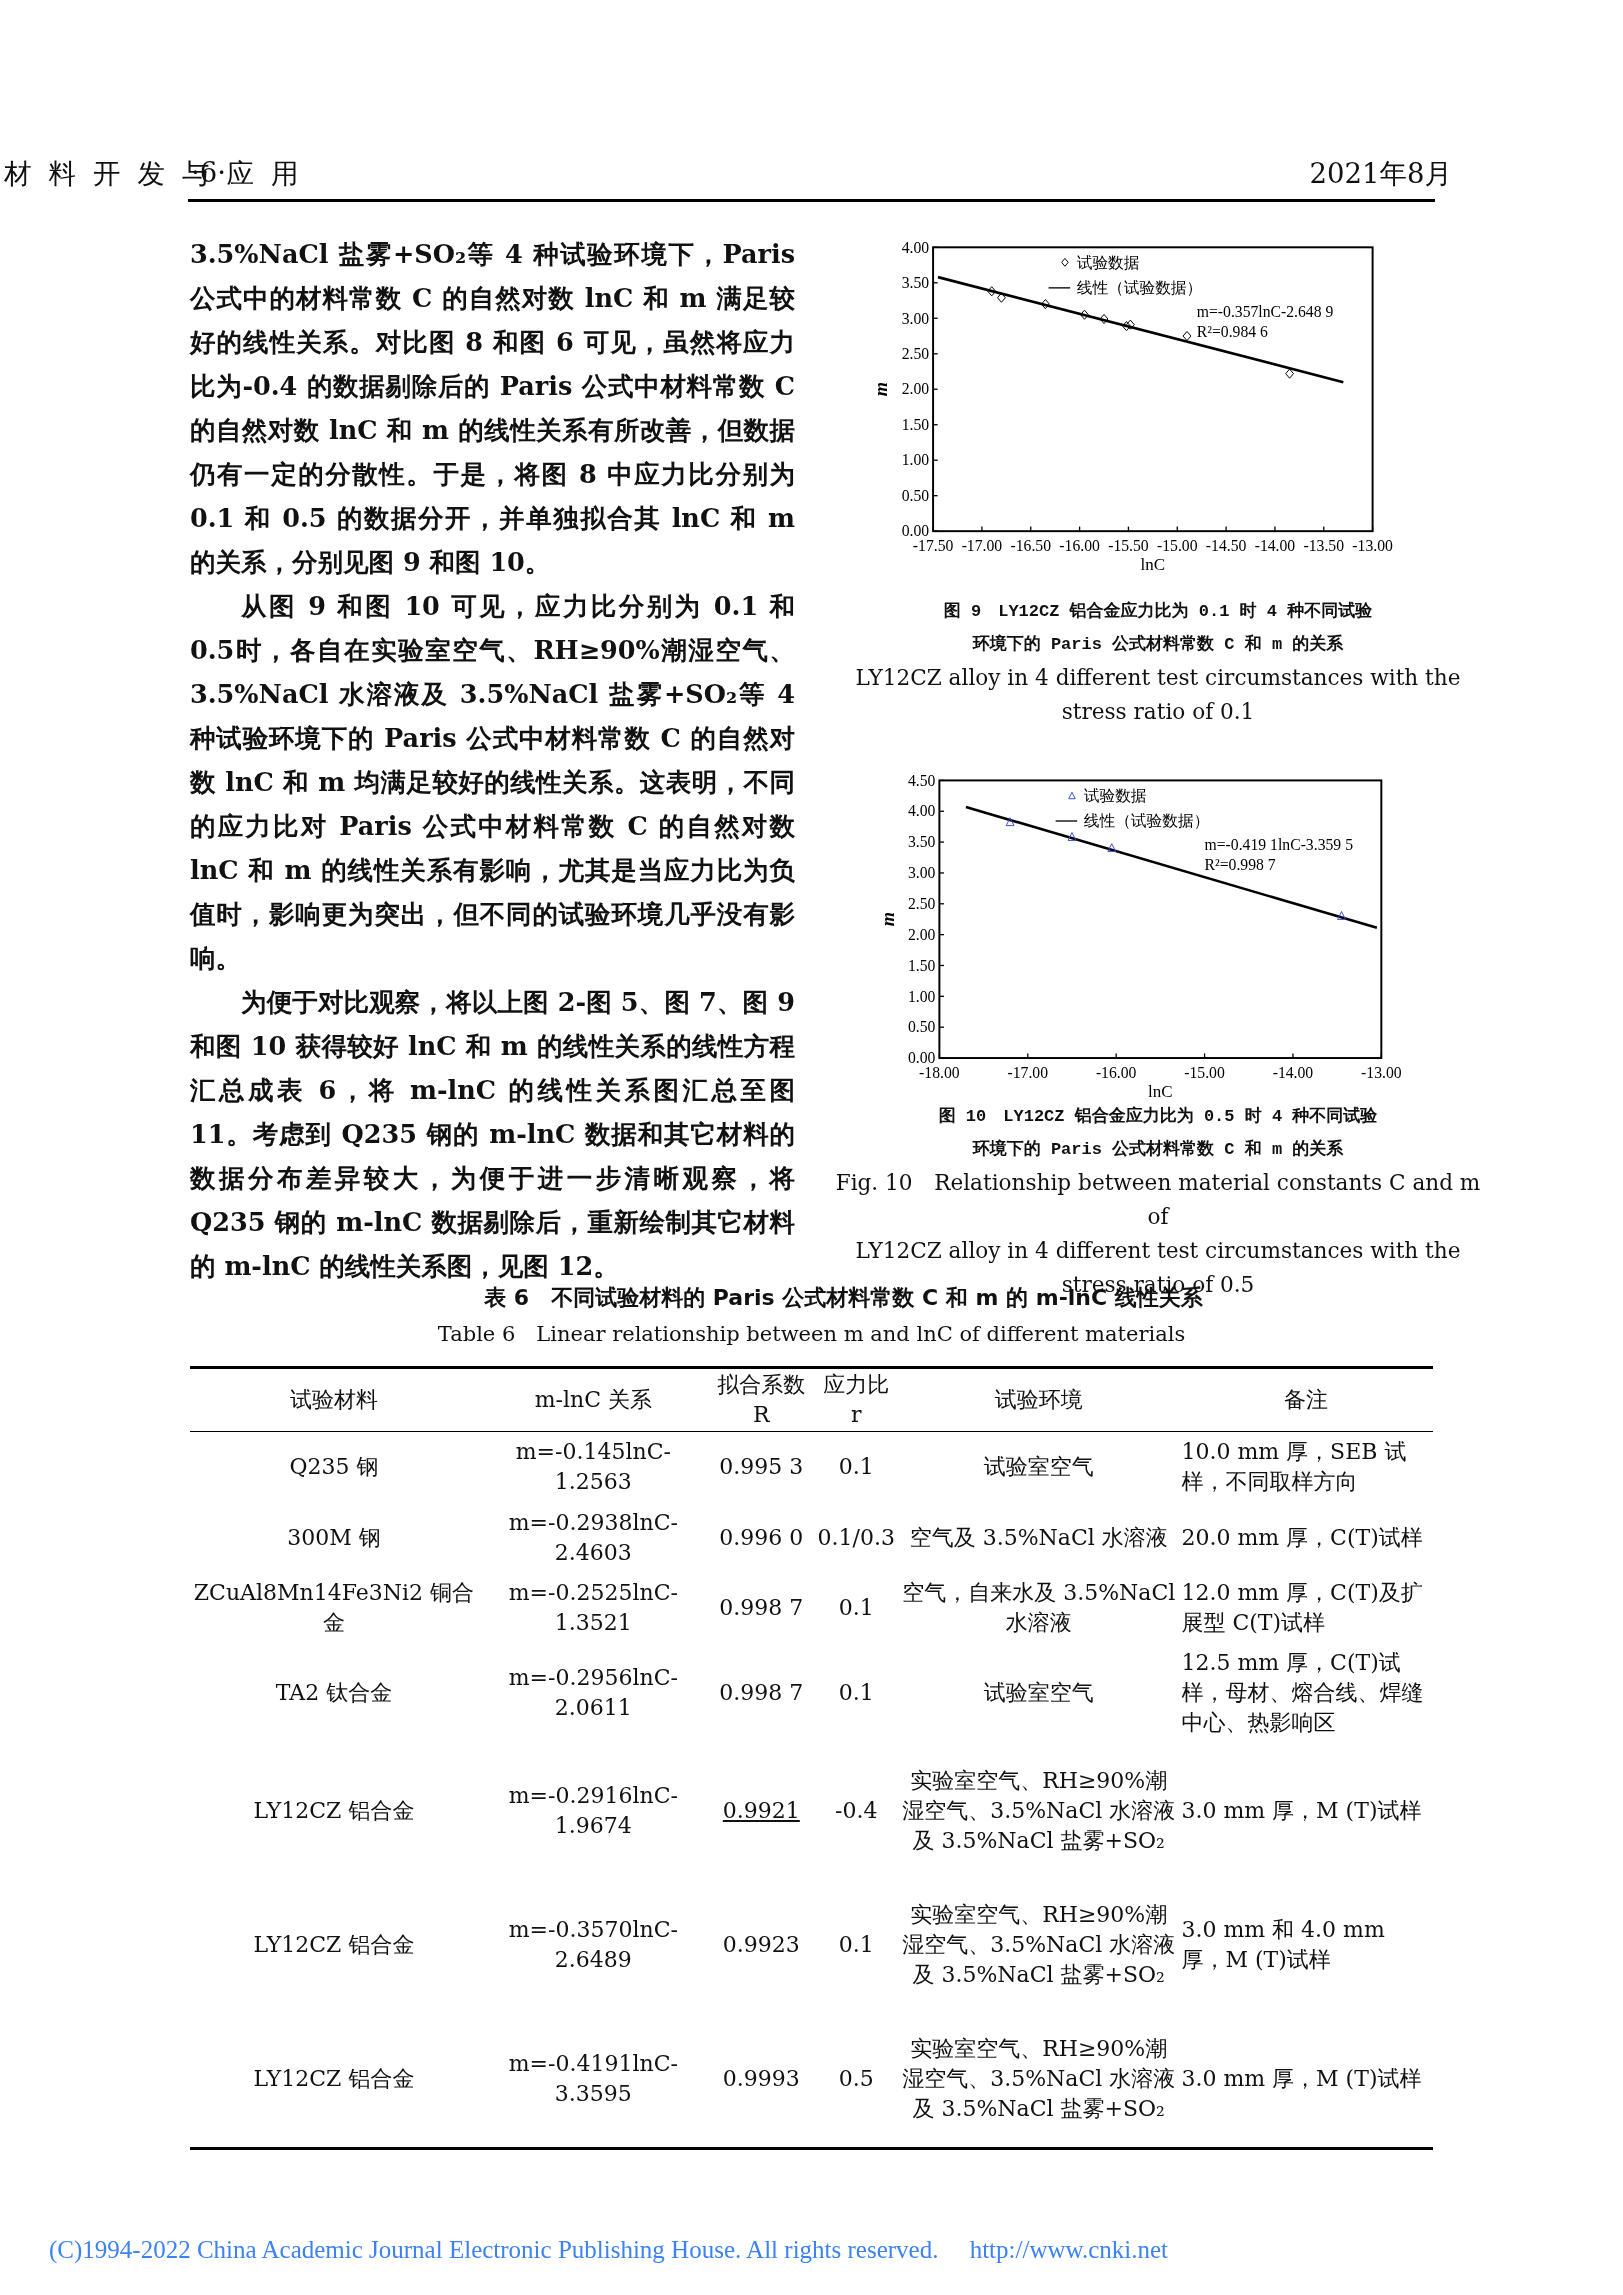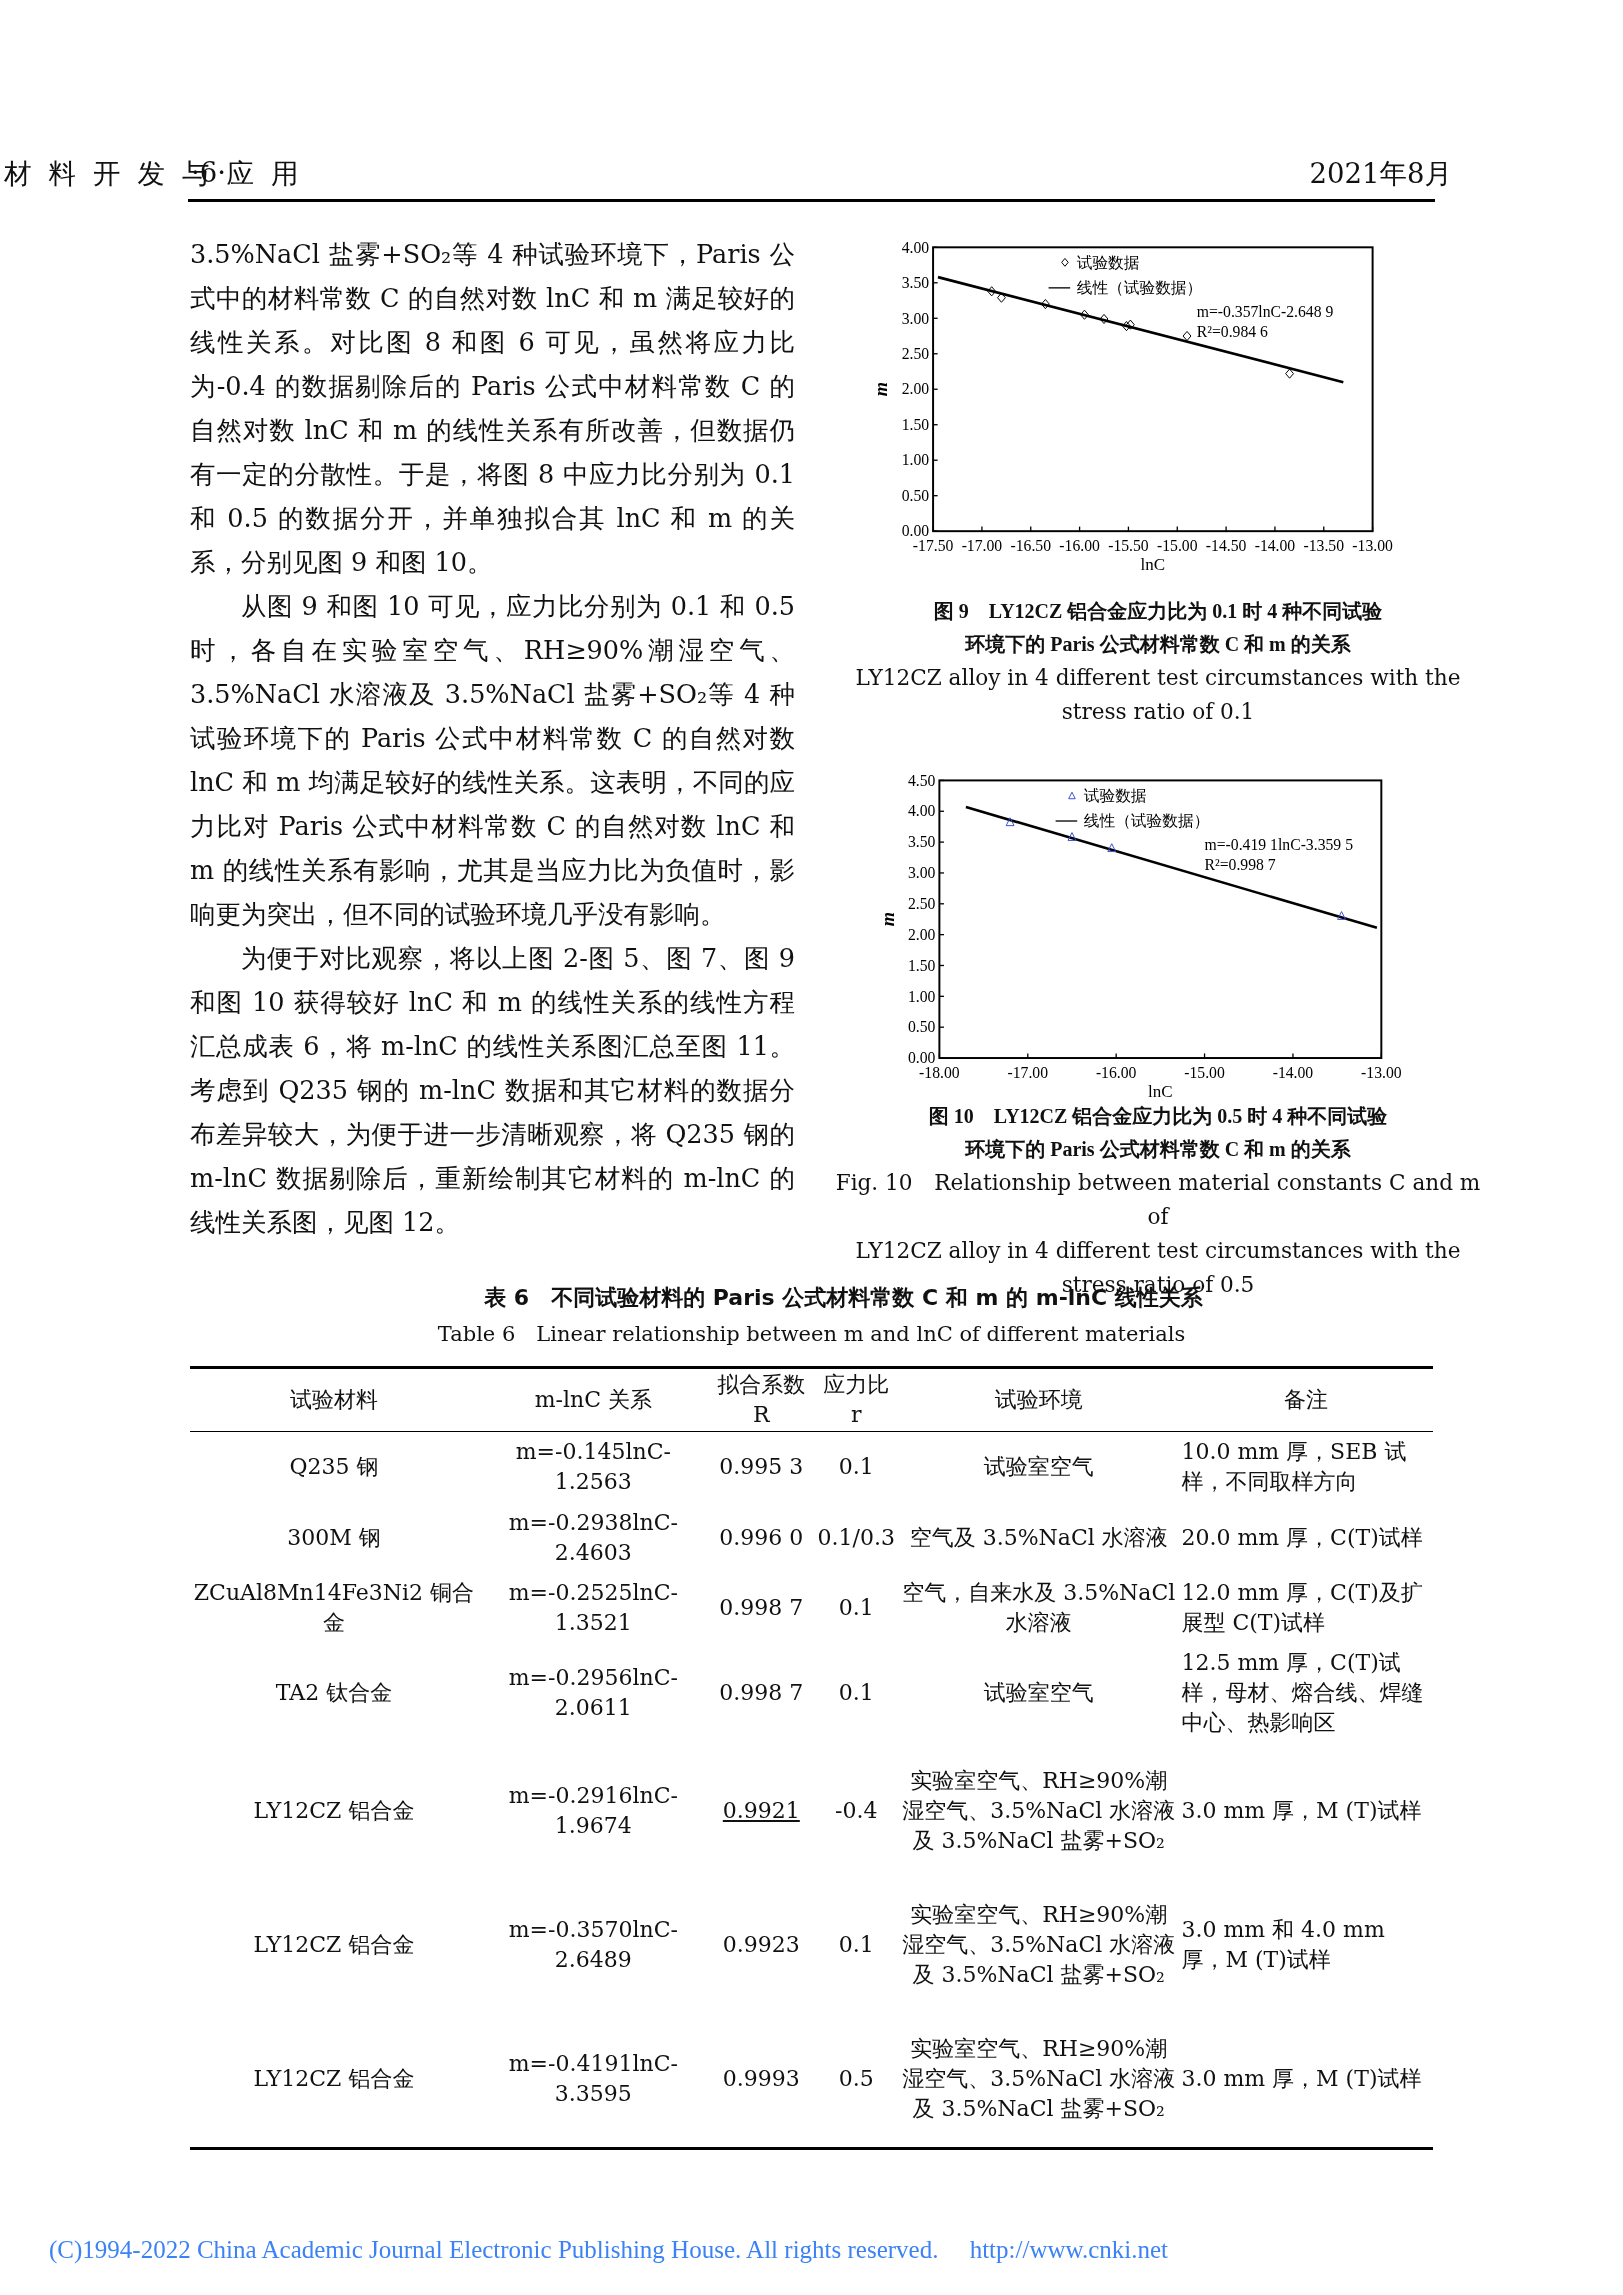--- a/index.html
+++ b/index.html
@@ -4,27 +4,27 @@
 <style>
   html, body { margin:0; padding:0; background:#ffffff; }
   body { width:1623px; height:2295px; position:relative; overflow:hidden;
          font-family:"DejaVu Serif","Liberation Serif",serif; color:#111; }
   .abs { position:absolute; }
   .hdr { top:156px; font-size:27.5px; }
   .hdr-page { left:191px; }
   .hdr-title { left:4px; width:1608px; text-align:left; letter-spacing:17px; }
   .hdr-date { right:171px; }
   .hdr-rule { left:188px; top:199px; width:1247px; height:3.3px; background:#000; }
-  .col-left { left:190px; top:232px; width:605px; font-size:25.5px; line-height:44px; text-align:justify; }
+  .col-left { left:190px; top:232px; width:605px; font-size:25.5px; line-height:44px; text-align:justify;font-weight:bold; }
   .col-left p { margin:0; }
   .col-left .indent { text-indent:2em; }
   .chart { left:851px; }
   .chart svg text { font-family:"Liberation Serif",serif; }
   .caption { left:831px; width:654px; text-align:center; font-size:22px; line-height:33px; }
-  .caption .cn { font-weight:bold; font-family:Liberation Serif, serif; font-size:20px; }
+  .caption .cn { font-weight:bold; font-family:Liberation Mono, monospace; font-size:17px; }
   .caption .en { font-size:21.6px; line-height:34px; }
   .tbl-title { left:0; width:1623px; text-align:center; }
   .tbl-title-cn { top:1283px; font-size:22px; font-weight:bold; font-family:"DejaVu Sans","Liberation Sans",sans-serif;padding-left:32px; }
   .tbl-title-en { top:1320px; font-size:21px; }
   table.t6 { position:absolute; left:190px; top:1366px; width:1243px; border-collapse:collapse;
              font-size:22px; line-height:30px; }
   table.t6 thead tr { border-top:3.3px solid #000; border-bottom:1.3px solid #000; }
   table.t6 tbody tr:last-child { border-bottom:3.3px solid #000; }
   table.t6 th { font-weight:normal; height:52px; }
   table.t6 td { text-align:center; vertical-align:middle; padding:5.2px 2.6px; }

